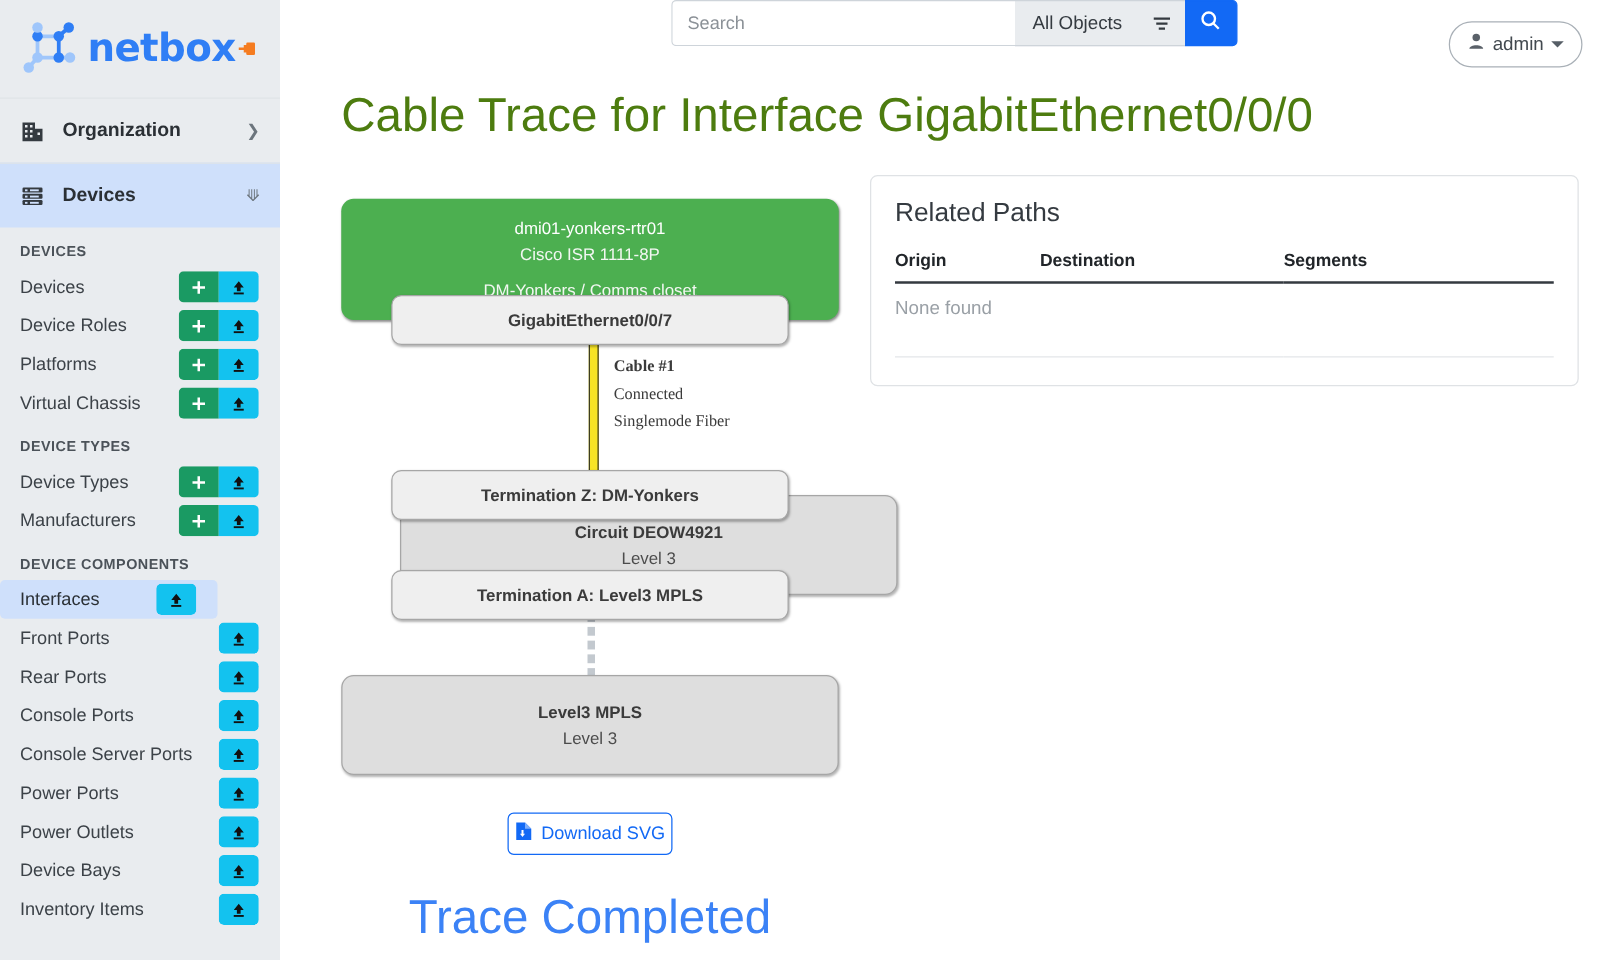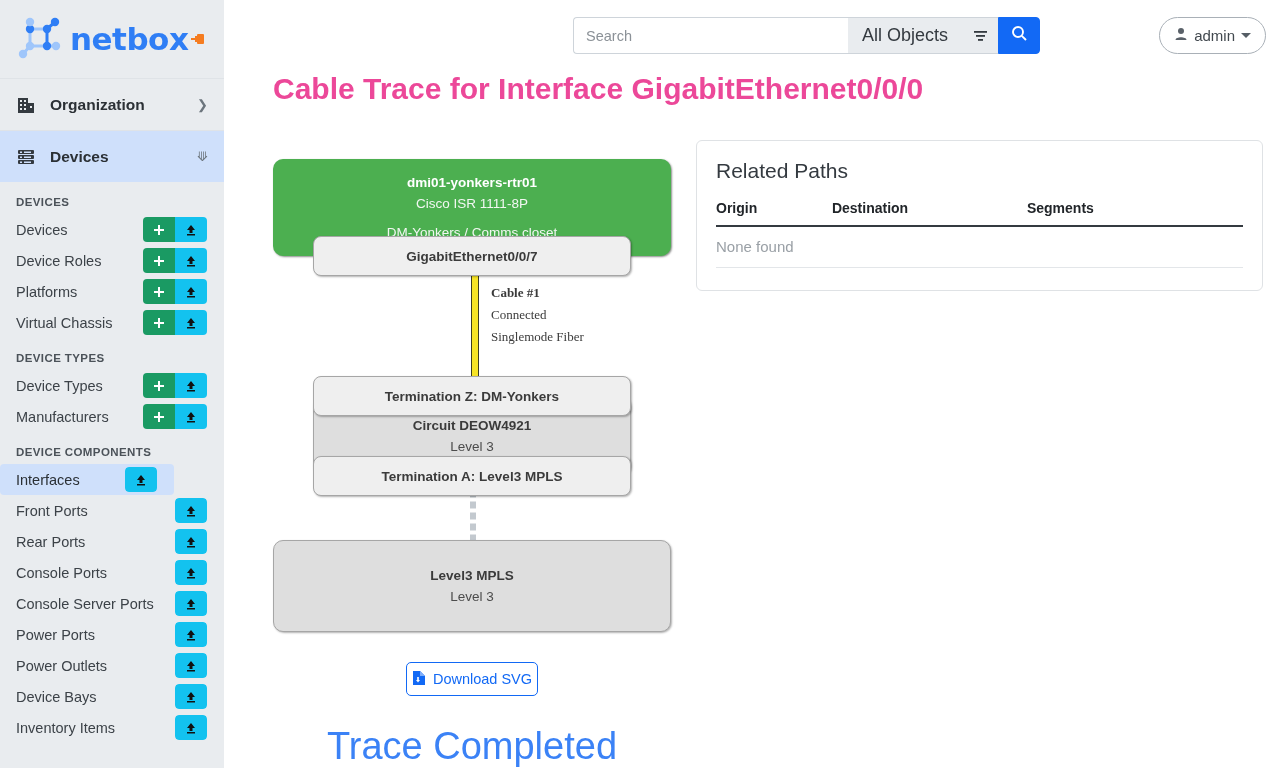--- a/index.html
+++ b/index.html
@@ -70,37 +70,37 @@
   }
   .mini-btn.add { background: #1a9a63; }
   .mini-btn.imp { background: #13c2ef; }
   .mini-btn svg { display: block; }
   
   #topbar {
     position: absolute; left: 256px; top: 0;
     width: 1024px; height: 70px; background: #ffffff;
   }
   .search-wrap {
-    position: absolute; left: 281px; top: 17px;
-    display: flex; height: 37px; margin-left: 36px;
+    position: absolute; left: 281px; top: 0;
+    display: flex; height: 37px;
   }
   .search-input {
     width: 275px; height: 37px;
     border: 1px solid #ced4da; border-right: none;
     border-radius: 4px 0 0 4px;
     padding: 0 12px; font-size: 14.5px;
     font-family: "Liberation Sans", sans-serif;
     color: #343a40; outline: none; background: #fff;
   }
   .search-input::placeholder { color: #8b9197; }
   .obj-select {
     height: 37px; background: #e9ecef;
     border: 1px solid #ced4da; border-left: none; border-right: none;
     display: flex; align-items: center; padding: 0 14px;
-    font-size: 18px; color: #343a40; cursor: pointer; white-space: nowrap;
+    font-size: 15px; color: #343a40; cursor: pointer; white-space: nowrap;
   }
   .filter-btn {
     width: 36px; height: 37px; background: #e9ecef;
     border: 1px solid #ced4da; border-left: none; border-right: none;
     display: flex; align-items: center; justify-content: center; cursor: pointer;
   }
   .go-btn {
     width: 42px; height: 37px; background: #1269f5;
     border: 1px solid #1269f5; border-radius: 0 4px 4px 0;
     display: flex; align-items: center; justify-content: center; cursor: pointer;
@@ -112,54 +112,54 @@
     display: flex; align-items: center; justify-content: center;
     gap: 6px; padding: 0 14px; cursor: pointer; background: #fff;
   }
   .user-btn .ub-label { font-size: 15px; color: #42494f; }
   .caret { width: 0; height: 0; border-left: 5px solid transparent;
            border-right: 5px solid transparent; border-top: 5px solid #565e66; }
   
   #main { position: absolute; left: 256px; top: 70px; width: 1024px; height: 698px; }
   .page-title {
     position: absolute; left: 17px; top: 2px;
-    font-size: 30px; font-weight: 700; color: #ec4899;
+    font-size: 38px; font-weight: 400; color: #4d7c0f;
     white-space: nowrap;
   }
   
   #trace { position: absolute; left: 17px; top: 89px; width: 398px; }
   .node {
     position: relative; margin: 0 auto;
     border-radius: 10px; text-align: center;
     display: flex; flex-direction: column; align-items: center; justify-content: center;
   }
   .node-device {
     width: 398px; height: 97px; background: #4caf50;
     box-shadow: 1px 1px 2px rgba(0,0,0,.45);
   }
-  .node-device .nd-l1 { font-size: 13.5px; font-weight: 700; color: #fff; }
+  .node-device .nd-l1 { font-size: 13.5px; font-weight: 400; color: #fff; }
   .node-device .nd-l2 { font-size: 13.5px; color: #f2f7f2; margin-top: 6px; }
   .node-device .nd-l3 { font-size: 13.5px; color: #f2f7f2; margin-top: 14px; }
   .node-term {
     width: 318px; height: 40px; background: #efefef;
     border: 1px solid #a6a6a6; border-radius: 8px;
     font-size: 13.5px; font-weight: 700; color: #3b3b3b;
     box-shadow: 1px 1px 2px rgba(0,0,0,.30);
     position: relative; z-index: 3;
   }
   .node-circuit {
-    width: 318px; height: 80px; background: #dedede;
+    width: 398px; height: 80px; background: #dedede;
     border: 1px solid #a6a6a6; border-radius: 10px;
     box-shadow: 1px 1px 2px rgba(0,0,0,.30);
-    position: relative; z-index: 1;
+    position: relative; z-index: 1; margin-left: 47px;
   }
   .node-circuit .nc-l1 { font-size: 13.5px; font-weight: 700; color: #3b3b3b; }
   .node-circuit .nc-l2 { font-size: 13.5px; color: #4c4c4c; margin-top: 6px; }
   .node-provider {
-    width: 398px; height: 92px; background: #dedede;
+    width: 398px; height: 80px; background: #dedede;
     border: 1px solid #a6a6a6; border-radius: 10px;
     box-shadow: 1px 1px 2px rgba(0,0,0,.30);
   }
   .node-provider .np-l1 { font-size: 13.5px; font-weight: 700; color: #3b3b3b; }
   .node-provider .np-l2 { font-size: 13.5px; color: #4c4c4c; margin-top: 6px; }
   .overlap-up { margin-top: -20px; }
   .cable-seg {
     position: relative; height: 100px; width: 398px; font-family: Liberation Serif, serif;
   }
   .cable-line {
@@ -193,21 +193,21 @@
     background: #fff; border: 1px solid #dfe2e5; border-radius: 6px;
     padding: 18px 19px 22px 19px;
   }
   .card-title { font-size: 21px; color: #343a40; font-weight: 400; margin-bottom: 17px; }
   table.rp { width: 100%; border-collapse: collapse; }
   table.rp th {
     text-align: left; font-size: 14px; font-weight: 700; color: #212529;
     padding: 0 0 9px 0; border-bottom: 2px solid #343a40;
   }
   table.rp td {
-    font-size: 15px; color: #9aa0a6; padding: 11px 0 12px 0;
+    font-size: 15px; color: #9aa0a6; padding: 11px 0 30px 0;
     border-bottom: 1px solid #e3e6e9;
   }
 </style>
 </head>
 <body>
 
 <div id="sidebar">
 
   <div class="brand-row">
     <span class="brand-logo">

